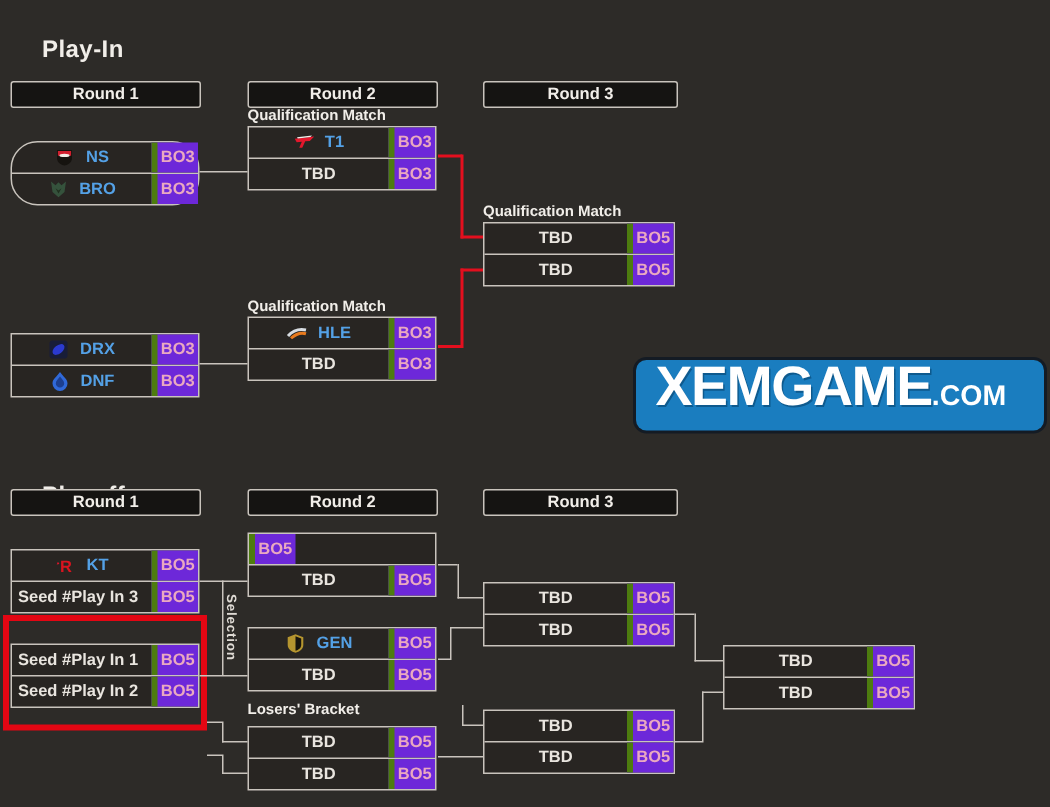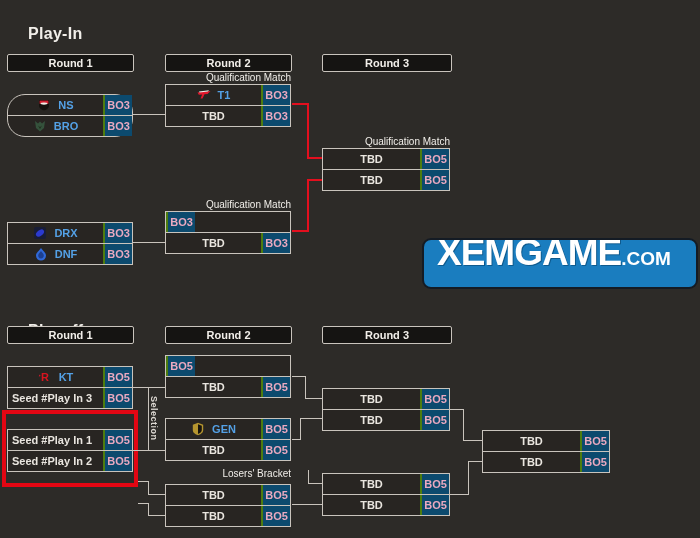--- a/index.html
+++ b/index.html
@@ -10,32 +10,32 @@
        border-radius:2px;color:#f1eee9;font-size:11px;font-weight:bold;
        display:flex;align-items:center;justify-content:center;}
   .match{position:absolute;width:124px;background:#282522;border:1px solid #c9c4bd;}
   .w126{width:126px;}
   .mrow{height:20px;display:flex;align-items:stretch;}
   .mrow + .mrow{border-top:1px solid #c9c4bd;}
   .name{flex:1;display:flex;align-items:center;justify-content:center;gap:7px;
         font-size:11px;font-weight:bold;color:#e9e5df;overflow:hidden;}
   .name.left{justify-content:flex-start;padding-left:4px;}
   .blue{color:#54a1e6;}
-  .fmt{width:27px;border-left:2px solid #4d7c0f;background:#0c4a6e;color:#eaa9c0;
+  .fmt{width:27px;border-left:4px solid #4d7c0f;background:#6d28d9;color:#eaa9c0;
        font-size:11px;font-weight:bold;display:flex;align-items:center;justify-content:center;}
-  .mlabel{position:absolute;width:126px;text-align:right;font-size:10px;font-weight:normal;color:#f1eee9;}
+  .mlabel{position:absolute;width:126px;text-align:left;font-size:10px;font-weight:bold;color:#f1eee9;}
   .line{position:absolute;background:#c9c4bd;}
   .rline{position:absolute;background:#e30f1e;}
   .hl{position:absolute;border:4px solid #e30613;}
   .selection{position:absolute;writing-mode:vertical-rl;font-size:9px;font-weight:bold;
              color:#dedad4;letter-spacing:.5px;}
   .ticon{width:14px;height:14px;flex:none;}
   .wm{position:absolute;left:424px;top:240px;width:272px;height:47px;background:#1a7dbf;
       border-radius:7px;box-shadow:0 0 0 2px #141b24;white-space:nowrap;
-      line-height:26px;padding-left:13px;box-sizing:border-box;overflow:hidden;}
+      line-height:36px;padding-left:13px;box-sizing:border-box;overflow:hidden;}
   .wm-main{font-size:37px;font-weight:bold;color:#ffffff;letter-spacing:-1px;
            text-shadow:1px 1px 0 #0e5a8e;}
   .wm-suffix{font-size:19px;font-weight:bold;color:#ffffff;letter-spacing:0;}
 </style>
 </head>
 <body>
 
 <div id="stage">
 
   <div class="sec-title" style="left:28px;top:25px;">Play-In</div>
@@ -113,20 +113,27 @@
         </svg>
         <span class="blue">DNF</span>
       </div>
       <div class="fmt">BO3</div>
     </div>
   </div>
 
   <div class="mlabel" style="left:165px;top:199px;">Qualification Match</div>
   <div class="match" style="left:165px;top:211px;">
     <div class="mrow">
+      <div class="name">
+        <svg class="ticon" viewBox="0 0 14 14">
+          <path d="M1 9 Q6 3.5 13 5" stroke="#d8dde2" stroke-width="2" fill="none"></path>
+          <path d="M3 10.5 Q8 6 13 7.5" stroke="#e87a1e" stroke-width="2" fill="none"></path>
+        </svg>
+        <span class="blue">HLE</span>
+      </div>
       <div class="fmt">BO3</div>
     </div>
     <div class="mrow">
       <div class="name">
         <span>TBD</span>
       </div>
       <div class="fmt">BO3</div>
     </div>
   </div>
 

